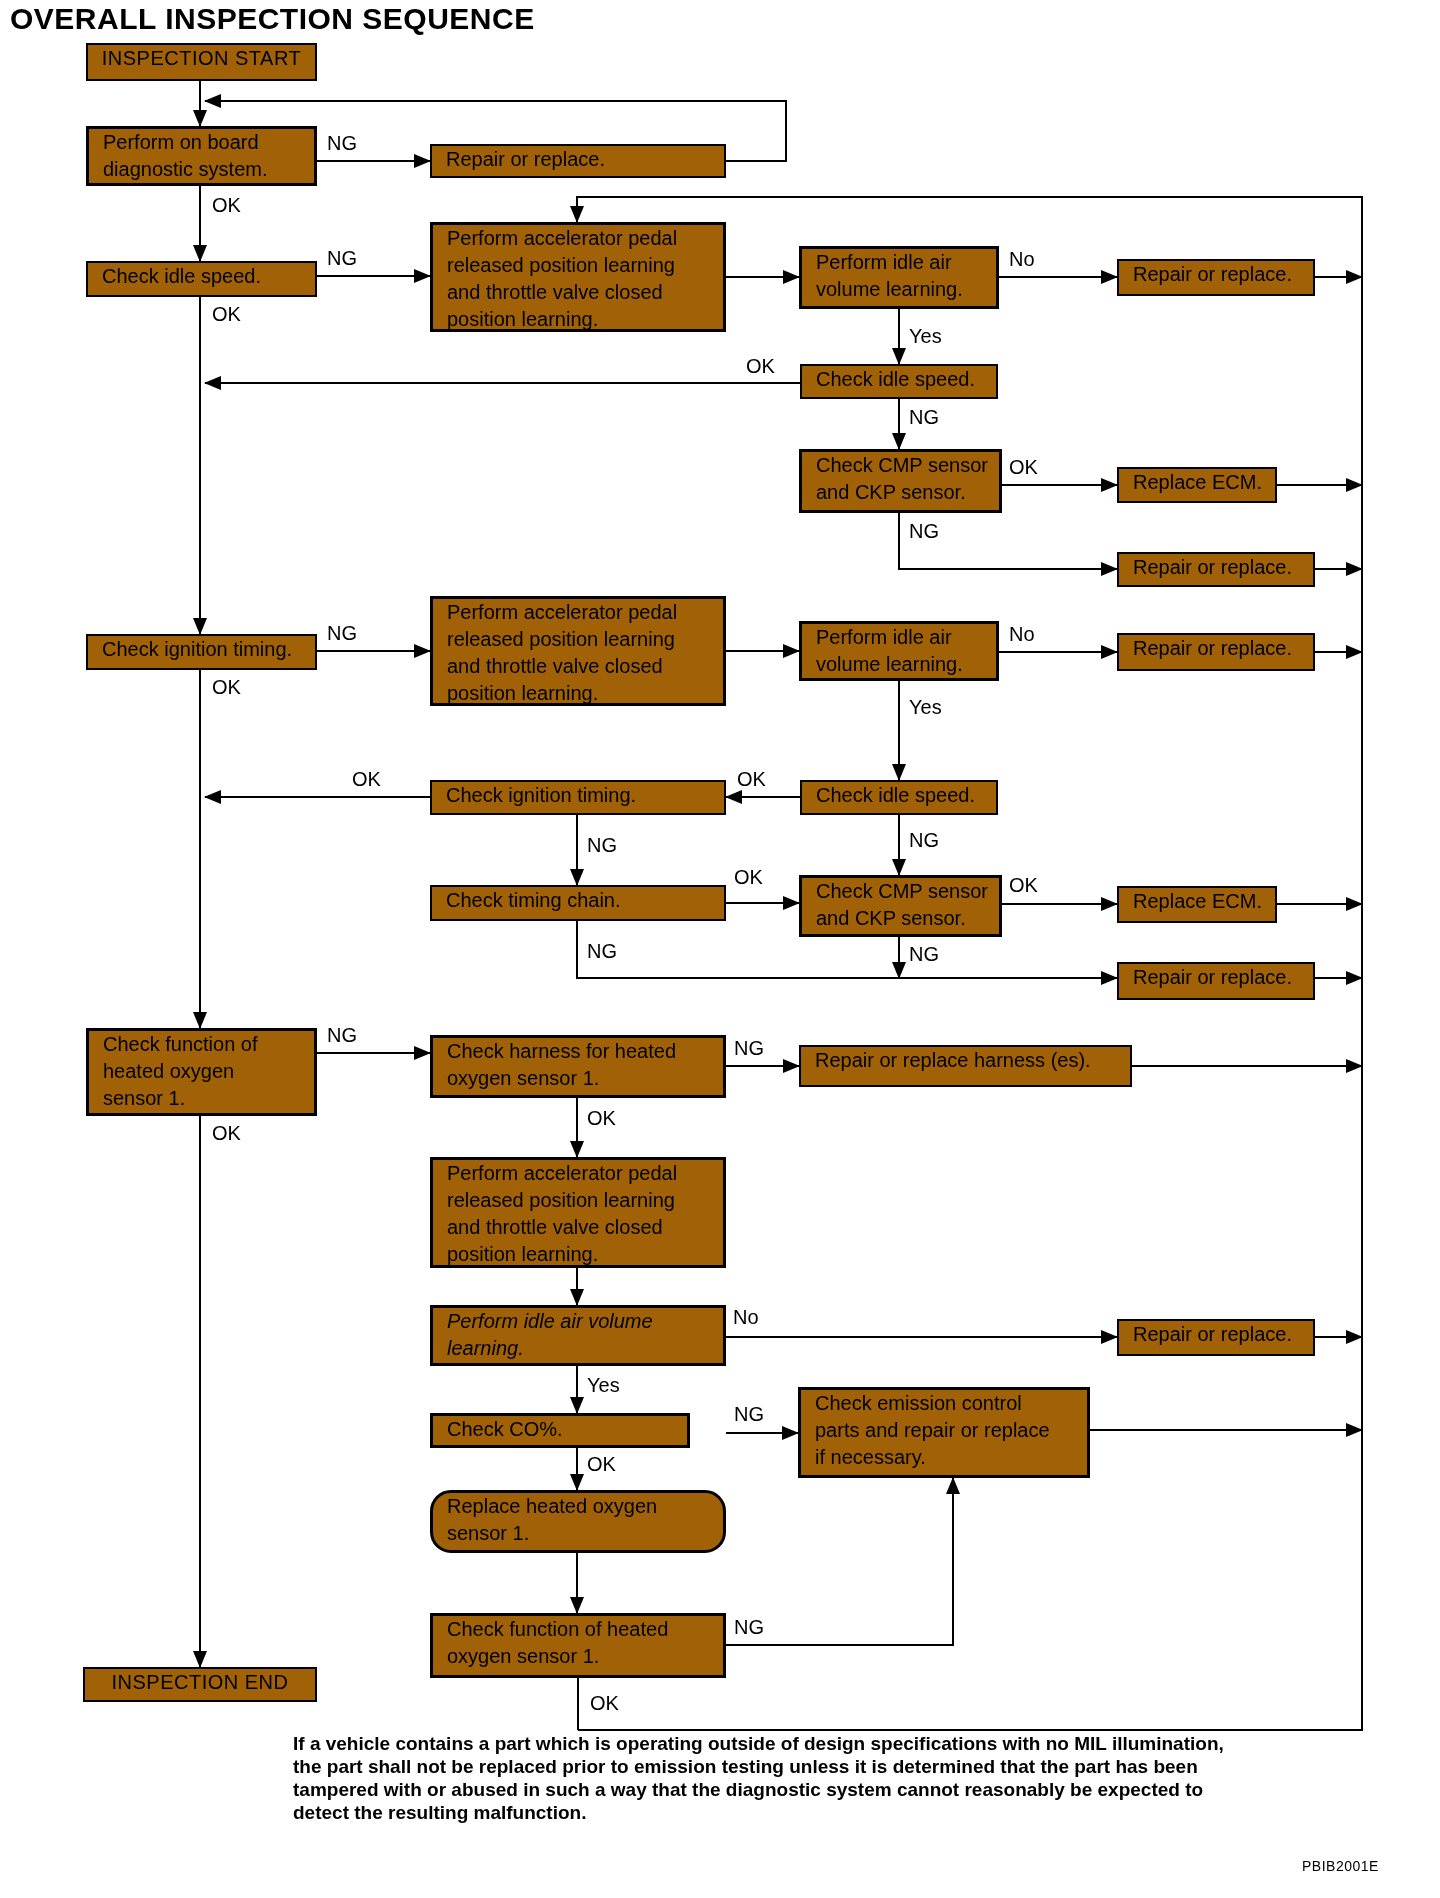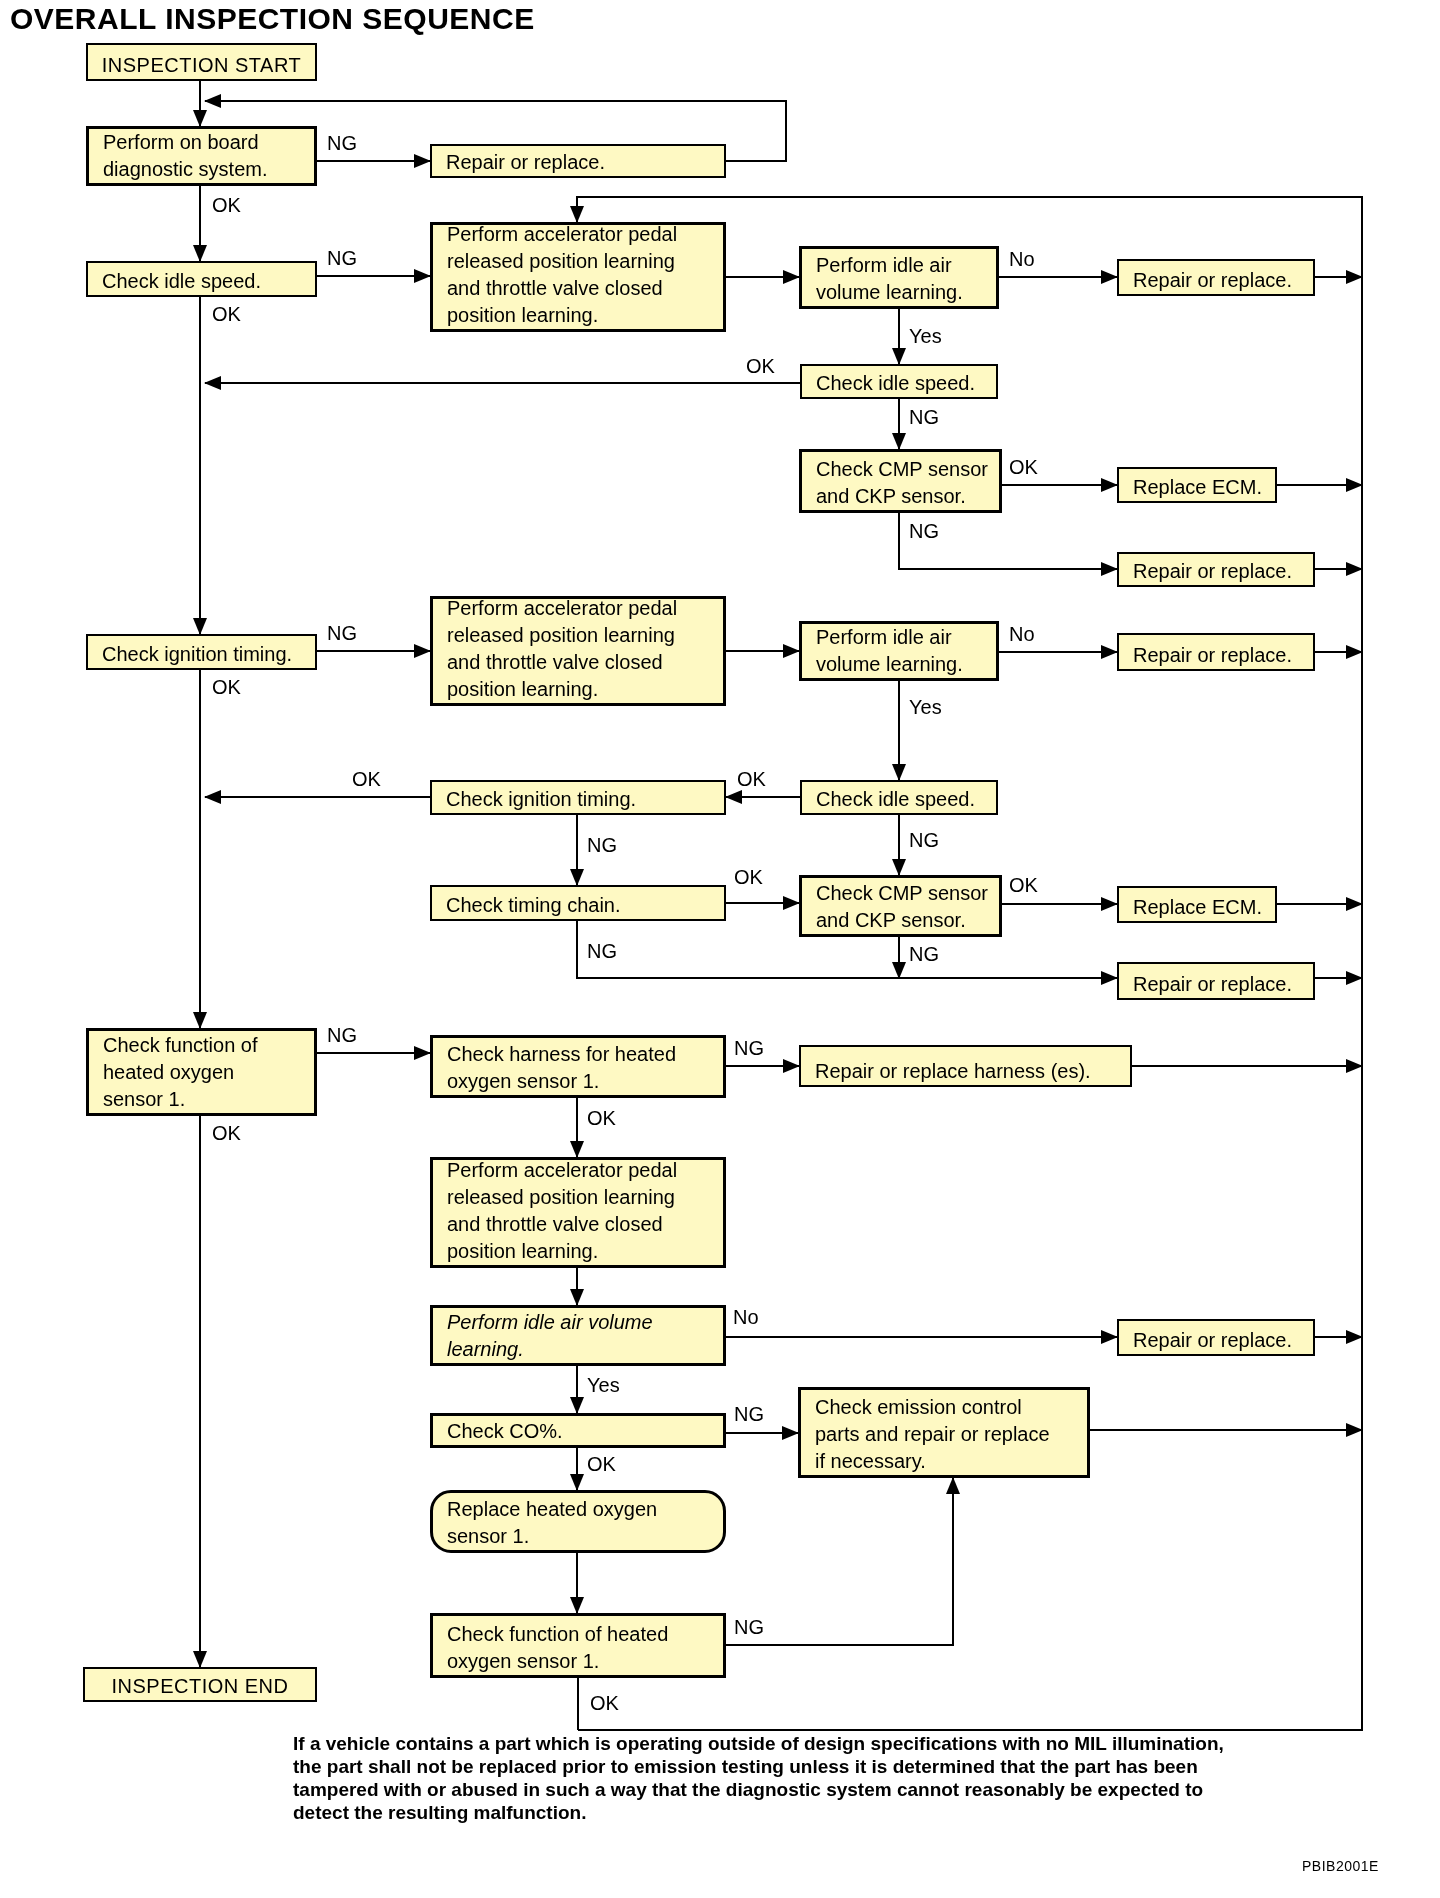--- a/index.html
+++ b/index.html
@@ -12,24 +12,24 @@
     overflow:hidden;
   }
   .page-title{
     position:absolute;left:10px;top:2px;
     font-size:30px;font-weight:bold;letter-spacing:0.5px;
     white-space:nowrap;
   }
   svg.connectors{position:absolute;left:0;top:0;}
   .node{
     position:absolute;
-    background:#fef9c3;
+    background:#a16207;
     border:2px solid #000;
     box-sizing:border-box;
-    display:flex;flex-direction:column;justify-content:flex-end;
+    display:flex;flex-direction:column;justify-content:flex-start;
     font-size:20px;line-height:27px;
     padding-left:14px;padding-right:6px;
     white-space:pre-line;
   }
   .node.em{border-width:3px;}
   .node.center{align-items:center;padding-left:4px;padding-right:4px;letter-spacing:0.5px;}
   .edge-label{
     position:absolute;
     font-size:20px;line-height:22px;
     white-space:nowrap;
@@ -147,21 +147,21 @@
       <div class="node em" style="left: 430px; top: 1035px; width: 296px; height: 63px;"><span>Check harness for heated
 oxygen sensor 1.</span></div>
       <div class="node" style="left: 799px; top: 1045px; width: 333px; height: 42px;"><span>Repair or replace harness (es).</span></div>
       <div class="node em" style="left: 430px; top: 1157px; width: 296px; height: 111px;"><span>Perform accelerator pedal
 released position learning
 and throttle valve closed
 position learning.</span></div>
       <div class="node em" style="left: 430px; top: 1305px; width: 296px; height: 61px; font-style: italic;"><span>Perform idle air volume
 learning.</span></div>
       <div class="node" style="left: 1117px; top: 1319px; width: 198px; height: 37px;"><span>Repair or replace.</span></div>
-      <div class="node em" style="left: 430px; top: 1413px; width: 296px; height: 35px;"><span>Check CO%.</span></div>
+      <div class="node em" style="left: 430px; top: 1413px; width: 260px; height: 35px;"><span>Check CO%.</span></div>
       <div class="node em" style="left: 798px; top: 1387px; width: 292px; height: 91px;"><span>Check emission control
 parts and repair or replace
 if necessary.</span></div>
       <div class="node em" style="left: 430px; top: 1490px; width: 296px; height: 63px; border-radius: 21px;"><span>Replace heated oxygen
 sensor 1.</span></div>
       <div class="node em" style="left: 430px; top: 1613px; width: 296px; height: 65px;"><span>Check function of heated
 oxygen sensor 1.</span></div>
       <div class="node center" style="left: 83px; top: 1667px; width: 234px; height: 35px;"><span>INSPECTION END</span></div>
     </div>
   <div id="label-layer">

